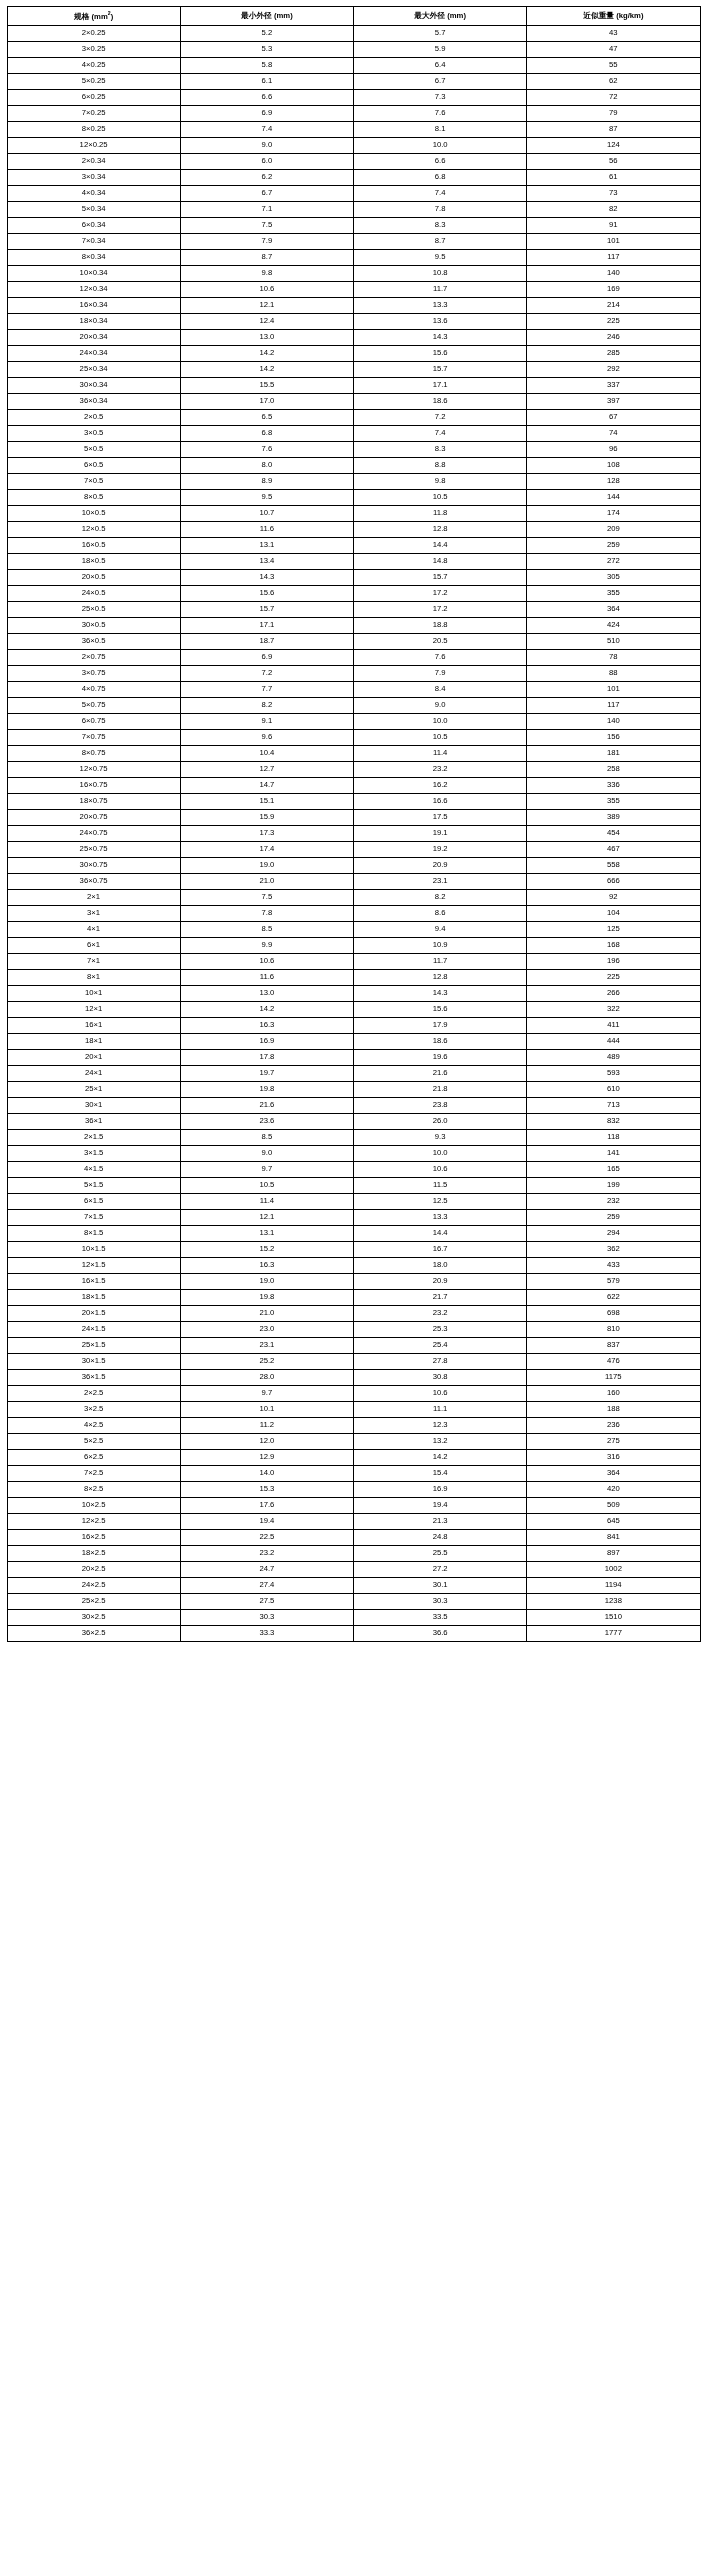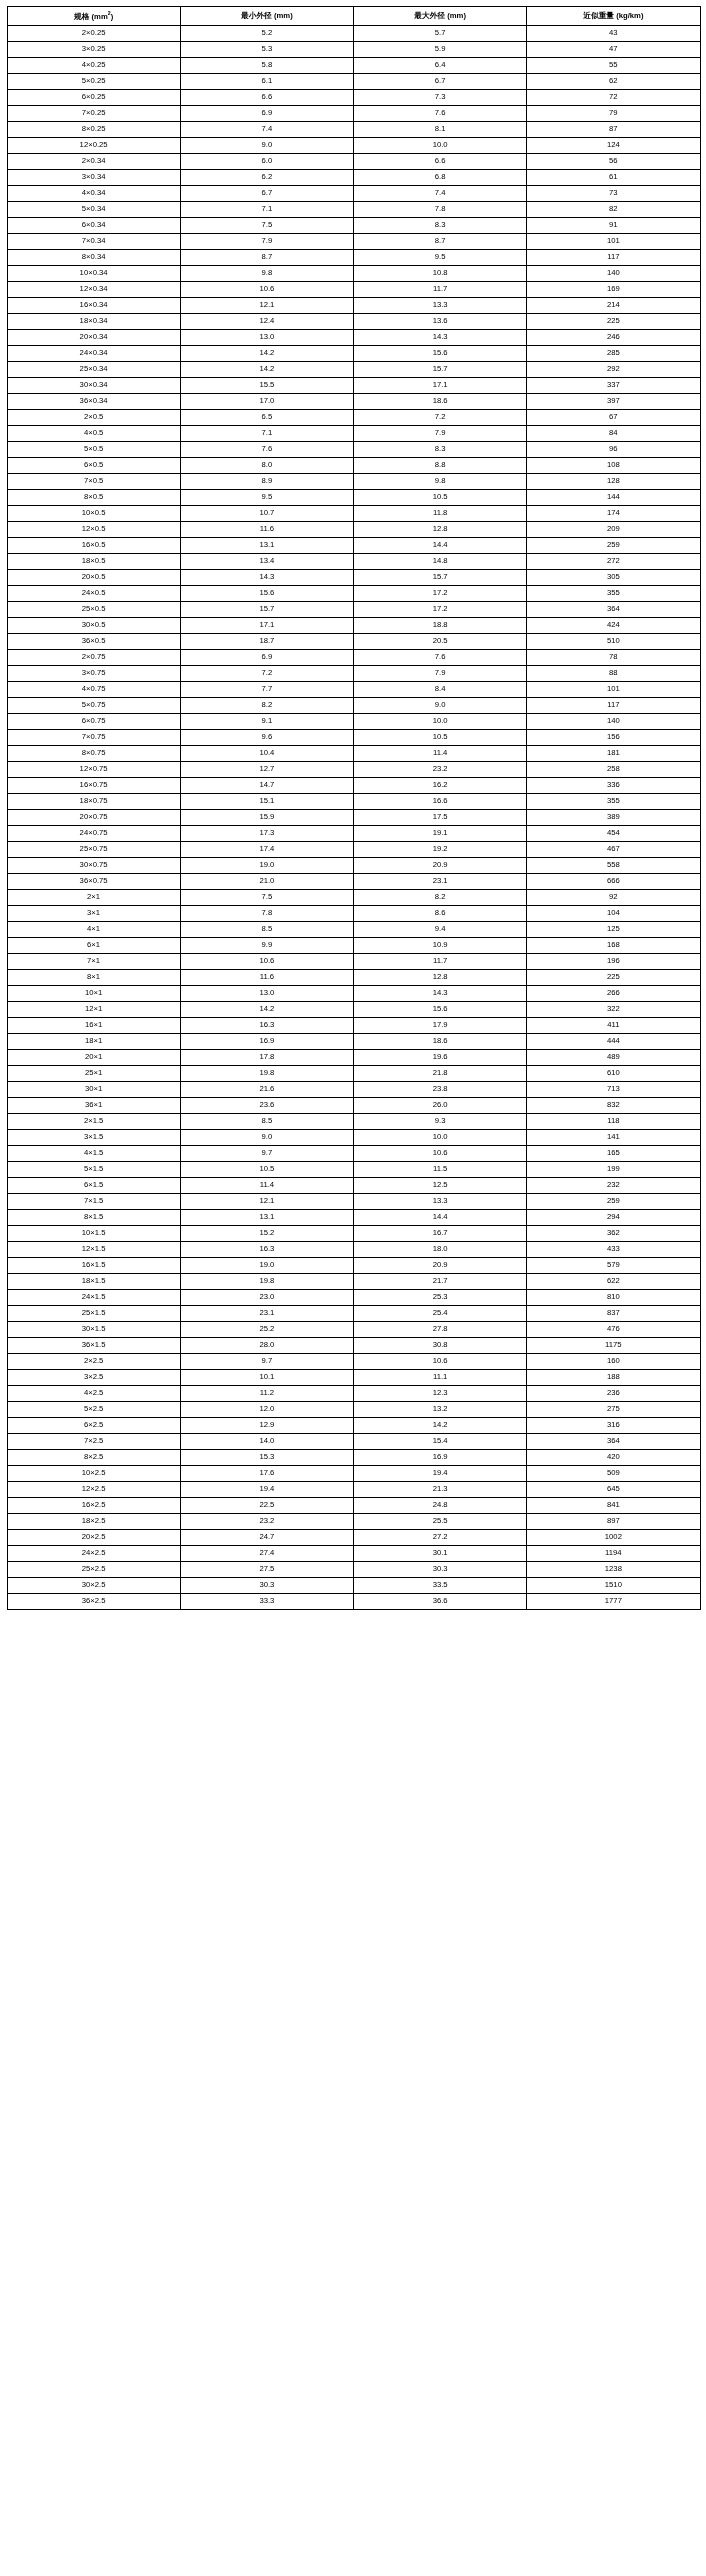--- a/index.html
+++ b/index.html
@@ -212,24 +212,24 @@
           <td>18.6</td>
           <td>397</td>
         </tr>
         <tr>
           <td>2×0.5</td>
           <td>6.5</td>
           <td>7.2</td>
           <td>67</td>
         </tr>
         <tr>
-          <td>4×0.5</td>
-          <td>7.1</td>
-          <td>7.9</td>
-          <td>84</td>
+          <td>3×0.5</td>
+          <td>6.8</td>
+          <td>7.4</td>
+          <td>74</td>
         </tr>
         <tr>
           <td>5×0.5</td>
           <td>7.6</td>
           <td>8.3</td>
           <td>96</td>
         </tr>
         <tr>
           <td>6×0.5</td>
           <td>8.0</td>
@@ -452,20 +452,26 @@
           <td>18.6</td>
           <td>444</td>
         </tr>
         <tr>
           <td>20×1</td>
           <td>17.8</td>
           <td>19.6</td>
           <td>489</td>
         </tr>
         <tr>
+          <td>24×1</td>
+          <td>19.7</td>
+          <td>21.6</td>
+          <td>593</td>
+        </tr>
+        <tr>
           <td>25×1</td>
           <td>19.8</td>
           <td>21.8</td>
           <td>610</td>
         </tr>
         <tr>
           <td>30×1</td>
           <td>21.6</td>
           <td>23.8</td>
           <td>713</td>
@@ -534,20 +540,26 @@
           <td>16×1.5</td>
           <td>19.0</td>
           <td>20.9</td>
           <td>579</td>
         </tr>
         <tr>
           <td>18×1.5</td>
           <td>19.8</td>
           <td>21.7</td>
           <td>622</td>
+        </tr>
+        <tr>
+          <td>20×1.5</td>
+          <td>21.0</td>
+          <td>23.2</td>
+          <td>698</td>
         </tr>
         <tr>
           <td>24×1.5</td>
           <td>23.0</td>
           <td>25.3</td>
           <td>810</td>
         </tr>
         <tr>
           <td>25×1.5</td>
           <td>23.1</td>

